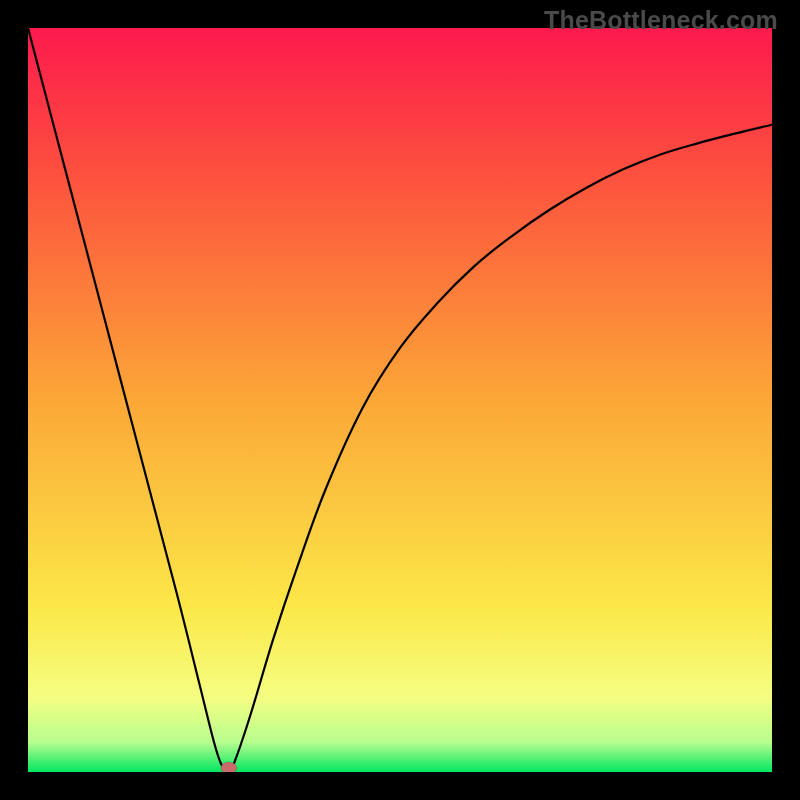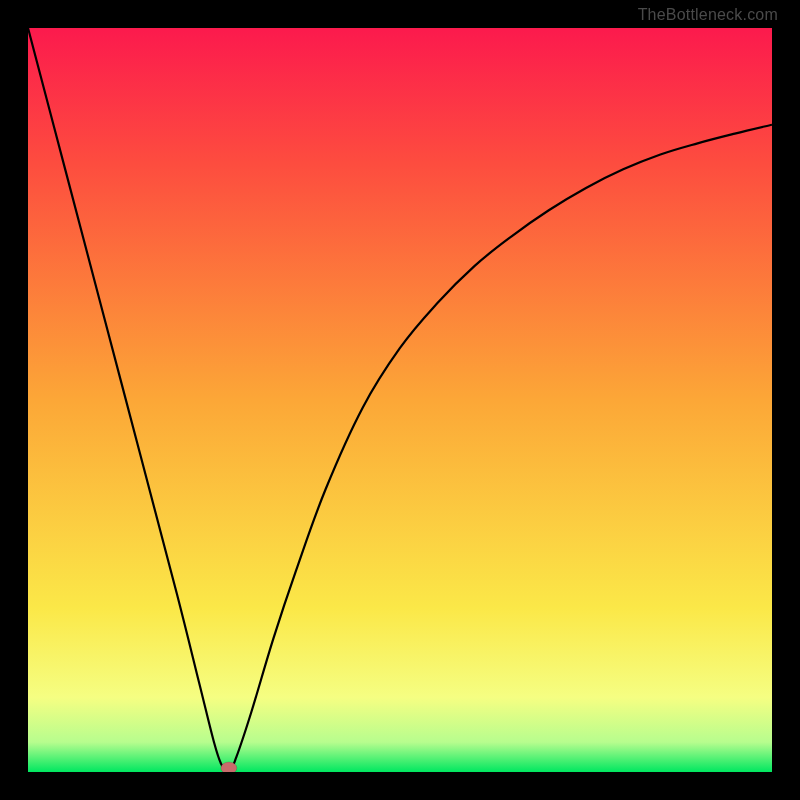--- a/index.html
+++ b/index.html
@@ -24,22 +24,22 @@
     left: 0;
     top: 0;
     width: 744px;
     height: 744px;
   }
   .watermark {
     position: absolute;
     top: 6px;
     right: 22px;
     color: #4a4a4a;
-    font-size: 16px;
-    font-weight: 400;
+    font-size: 25px;
+    font-weight: 700;
     letter-spacing: 0.2px;
   }
   svg { display: block; }
   .curve {
     fill: none;
     stroke: #000;
     stroke-width: 2.2;
   }
   .marker {
     fill: #c86b6b;

